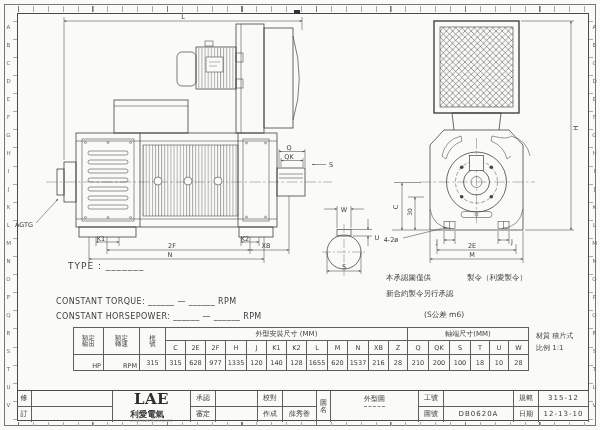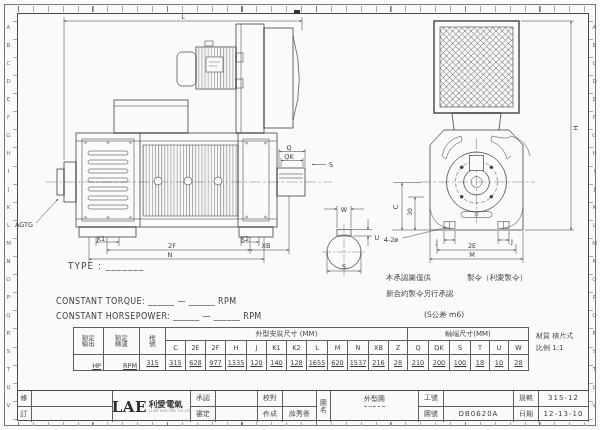--- a/index.html
+++ b/index.html
@@ -26,31 +26,31 @@
   .spec{font-size:8px;letter-spacing:.4px;}
   .spec.type{font-size:9px;letter-spacing:1px;}
   .cjk{font-size:7.5px;}
   
   table.dims{position:absolute;left:73px;top:327px;border-collapse:collapse;table-layout:fixed;}
   table.dims td{border:1px solid #5f5f5f;text-align:center;padding:0;font-size:6.5px;color:#3b3b3b;
     overflow:hidden;white-space:nowrap;}
   table.dims td.hd2{font-size:6.5px;line-height:6.5px;height:25px;}
   table.dims td.grp{font-size:7px;height:12px;}
   table.dims td.c{height:13px;font-size:6.5px;}
-  table.dims td.v{height:15px;font-size:6.5px;text-decoration:underline;}
+  table.dims td.v{height:15px;font-size:6.5px;}
   table.dims td.vr{text-align:right;padding-right:2px;vertical-align:bottom;}
   
   .tblock{position:absolute;left:17px;right:11px;top:390px;height:31px;display:grid;
     grid-template-columns:15px 81px 78px 25px 42px 25px 34px 14px 88px 25px 70px 25px 1fr;
     grid-template-rows:1fr 1fr;border-top:1px solid #4a4a4a;font-size:7px;}
   .tblock>div{border-right:1px solid #5f5f5f;display:flex;align-items:center;justify-content:center;
     overflow:hidden;white-space:nowrap;}
   .tblock .r1{border-bottom:1px solid #5f5f5f;}
   .tblock .span2{grid-row:1/3;}
-  .lae{gap:2px;}
+  .lae{flex-direction:column;gap:2px;}
   .lae-big{font-size:15px;font-weight:bold;letter-spacing:.5px;color:#2e2e2e;font-family:"DejaVu Serif",serif;}
   .lae-col{display:flex;flex-direction:column;align-items:flex-start;line-height:1;}
   .lae-cn{font-size:8.5px;font-weight:bold;}
   .lae-sub{font-size:3.5px;color:#888;margin-top:1px;}
   .vlabel{flex-direction:column;line-height:7px;}
   .namecell{flex-direction:column;align-items:stretch;}
   .namecell .top{flex:1;display:flex;align-items:center;justify-content:center;border-bottom:1px dashed #888;}
   .namecell .bot{flex:1;}
   .mono{letter-spacing:1px;}
 </style>

